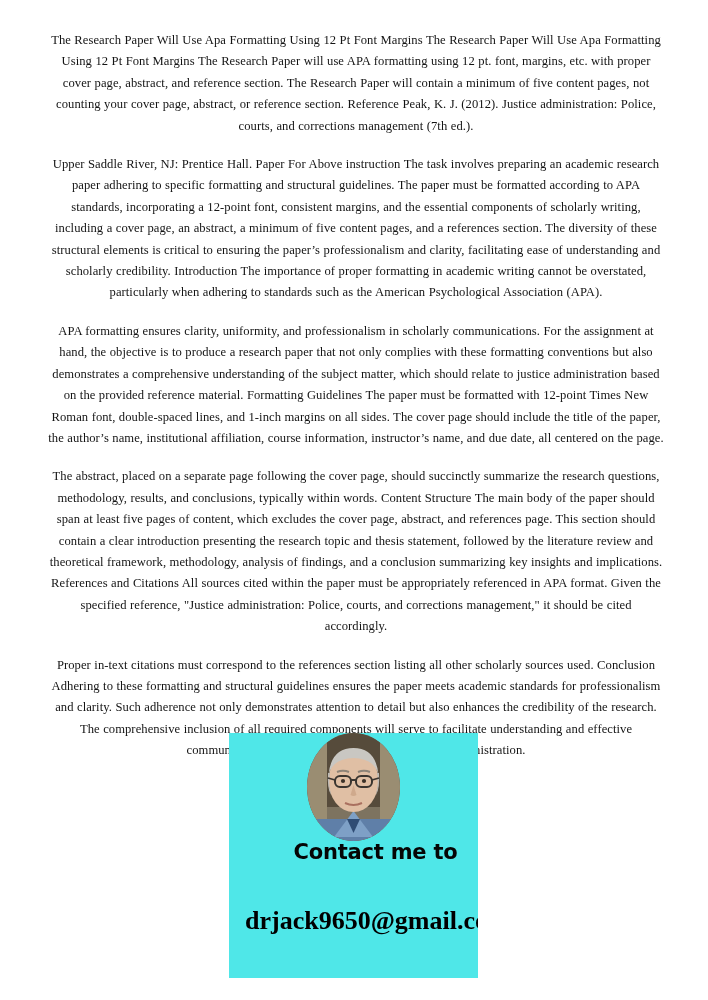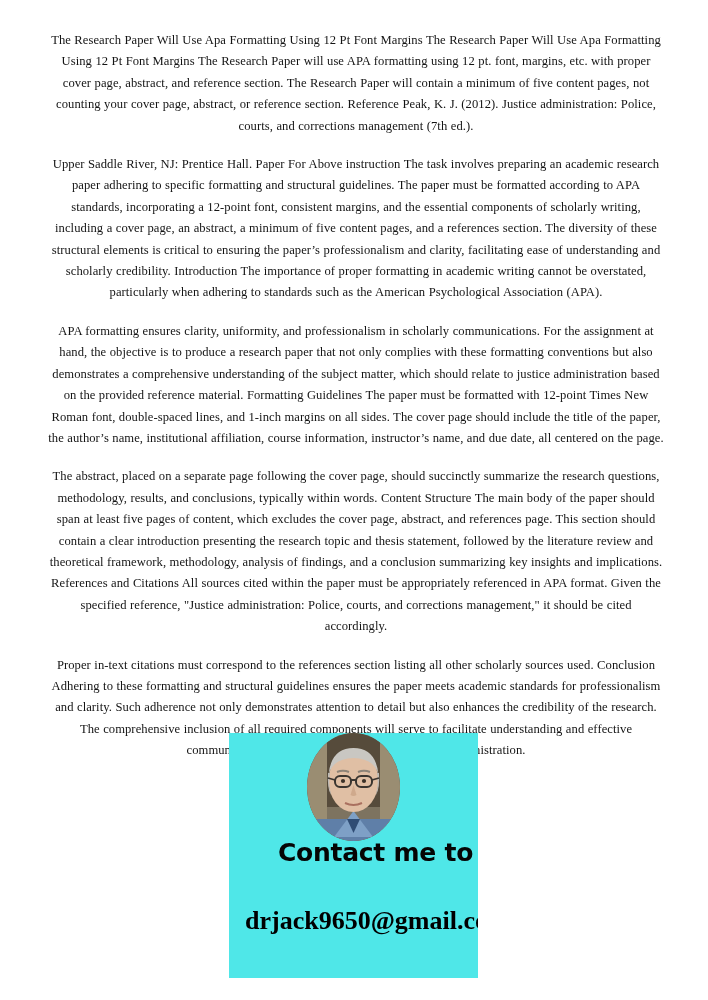--- a/index.html
+++ b/index.html
@@ -80,21 +80,21 @@
   }
 
   #contact-headline {
     position: absolute;
     left: 0;
     top: 107px;
     width: 293px;
     text-align: center;
     font-family: "DejaVu Sans", "Liberation Sans", sans-serif;
     font-weight: bold;
-    font-size: 25px;
+    font-size: 21px;
     line-height: 25px;
     color: #050505;
     letter-spacing: -0.01em;
   }
 
   #contact-headline .l2 {
     display: block;
   }
 
   #contact-email {

